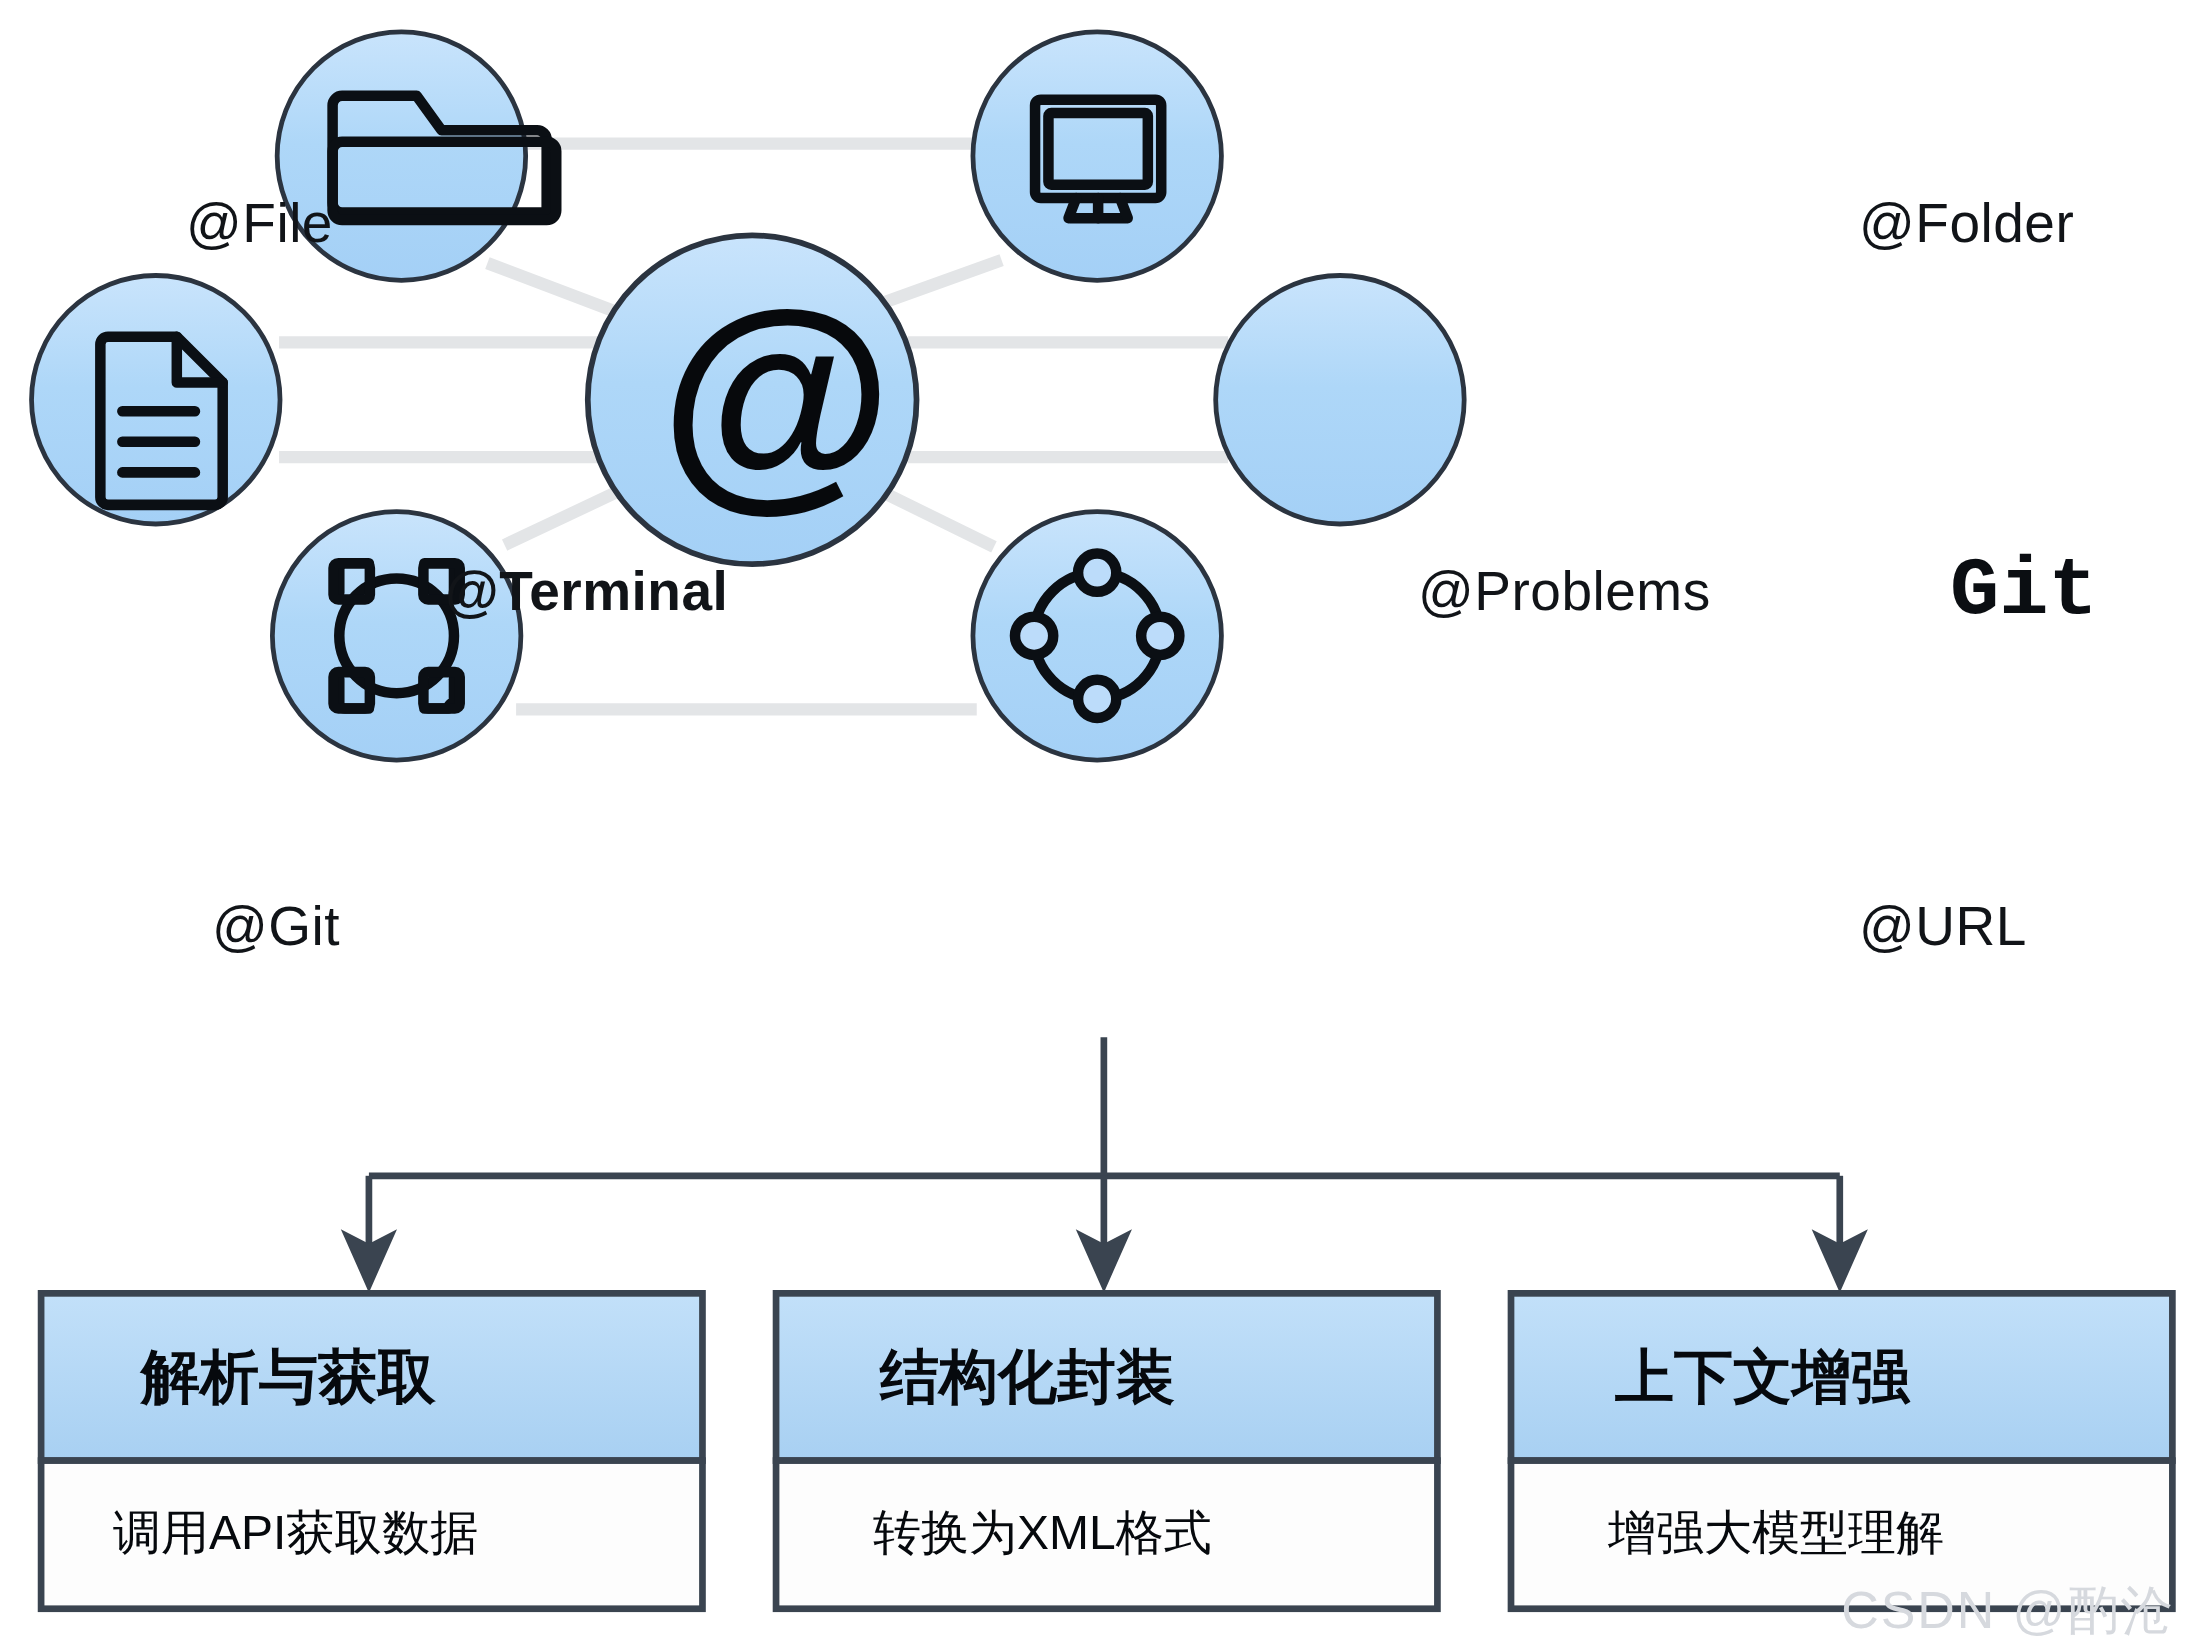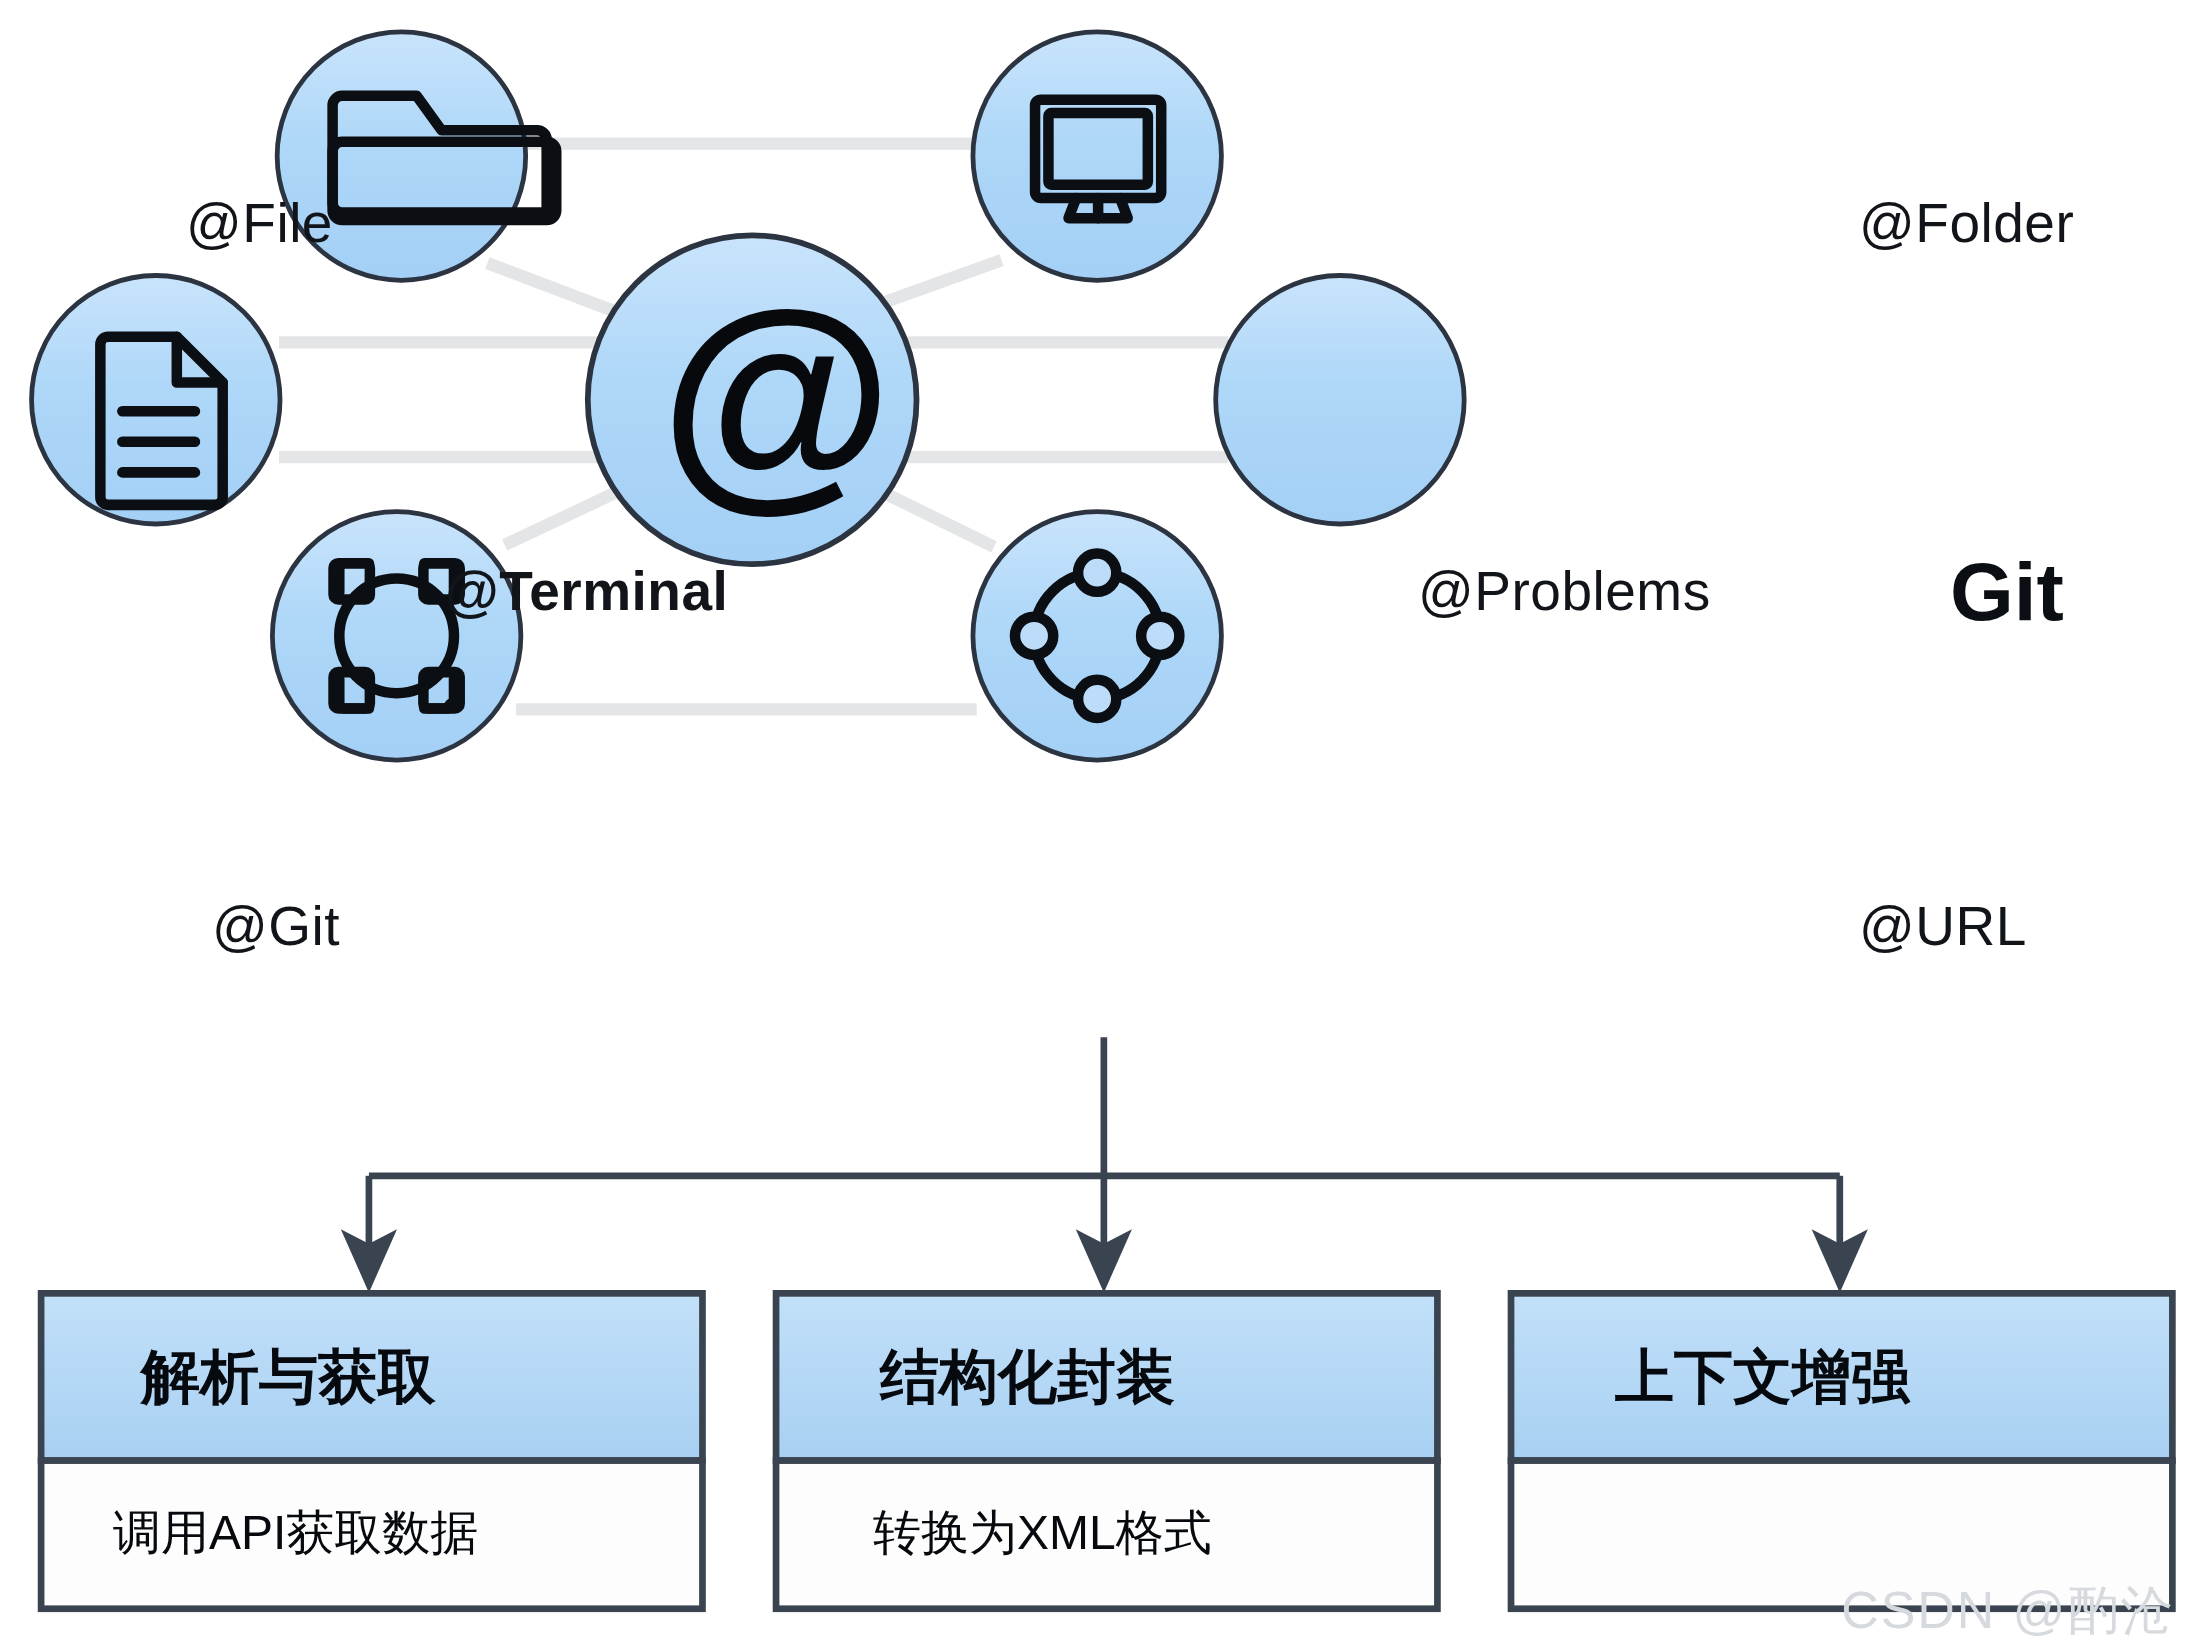--- a/index.html
+++ b/index.html
@@ -3,21 +3,21 @@
 <meta charset="utf-8">
 <style>
   html,body{margin:0;padding:0;background:#ffffff;}
   body{width:2202px;height:1652px;position:relative;overflow:hidden;
        font-family:"Liberation Sans","DejaVu Sans",sans-serif;}
   #stage{position:absolute;inset:0;width:2202px;height:1652px;}
   svg.layer{position:absolute;left:0;top:0;width:2202px;height:1652px;}
   .nodelabel{position:absolute;color:#111418;font-size:55px;letter-spacing:0.5px;
              white-space:nowrap;font-family:"Liberation Sans","DejaVu Sans",sans-serif;}
   .mentions{position:absolute;font-size:80px;font-weight:bold;color:#0b0e12;white-space:nowrap;}
-  .gitword{position:absolute;font-size:82px;font-weight:bold;color:#0b0e12;white-space:nowrap;}
+  .gitword{position:absolute;font-size:82px;font-weight:bold;color:#0b0e12;white-space:nowrap;font-family:Liberation Mono, monospace;}
   .atglyph{position:absolute;font-size:239px;font-weight:bold;color:#07090c;line-height:1;white-space:nowrap;}
   .boxtitle{position:absolute;font-size:59px;font-weight:bold;color:#06090d;white-space:nowrap;
             font-family:"Liberation Sans","DejaVu Sans",sans-serif;}
   .boxsub{position:absolute;font-size:48px;color:#06090d;white-space:nowrap;
           font-family:"Liberation Sans","DejaVu Sans",sans-serif;}
   .watermark{position:absolute;right:27px;bottom:5.7px;font-size:52px;color:#d6d9de;
              letter-spacing:1.9px;white-space:nowrap;}
 </style>
 </head>
 <body>
@@ -147,17 +147,18 @@
 
   <div class="nodelabel" style="left:1859px;top:894px;">@URL</div>
 
   <div class="boxtitle" style="left:141px;top:1338px;">解析与获取</div>
   <div class="boxsub" style="left:113px;top:1501px;">调用API获取数据</div>
 
   <div class="boxtitle" style="left:880px;top:1338px;">结构化封装</div>
   <div class="boxsub" style="left:873px;top:1501px;">转换为XML格式</div>
 
   <div class="boxtitle" style="left:1615px;top:1338px;">上下文增强</div>
+  <div class="boxsub" style="left:1608px;top:1501px;">增强大模型理解</div>
 
   <div class="watermark">CSDN @酌沧</div>
 
 </div>
 
 
 </body></html>

